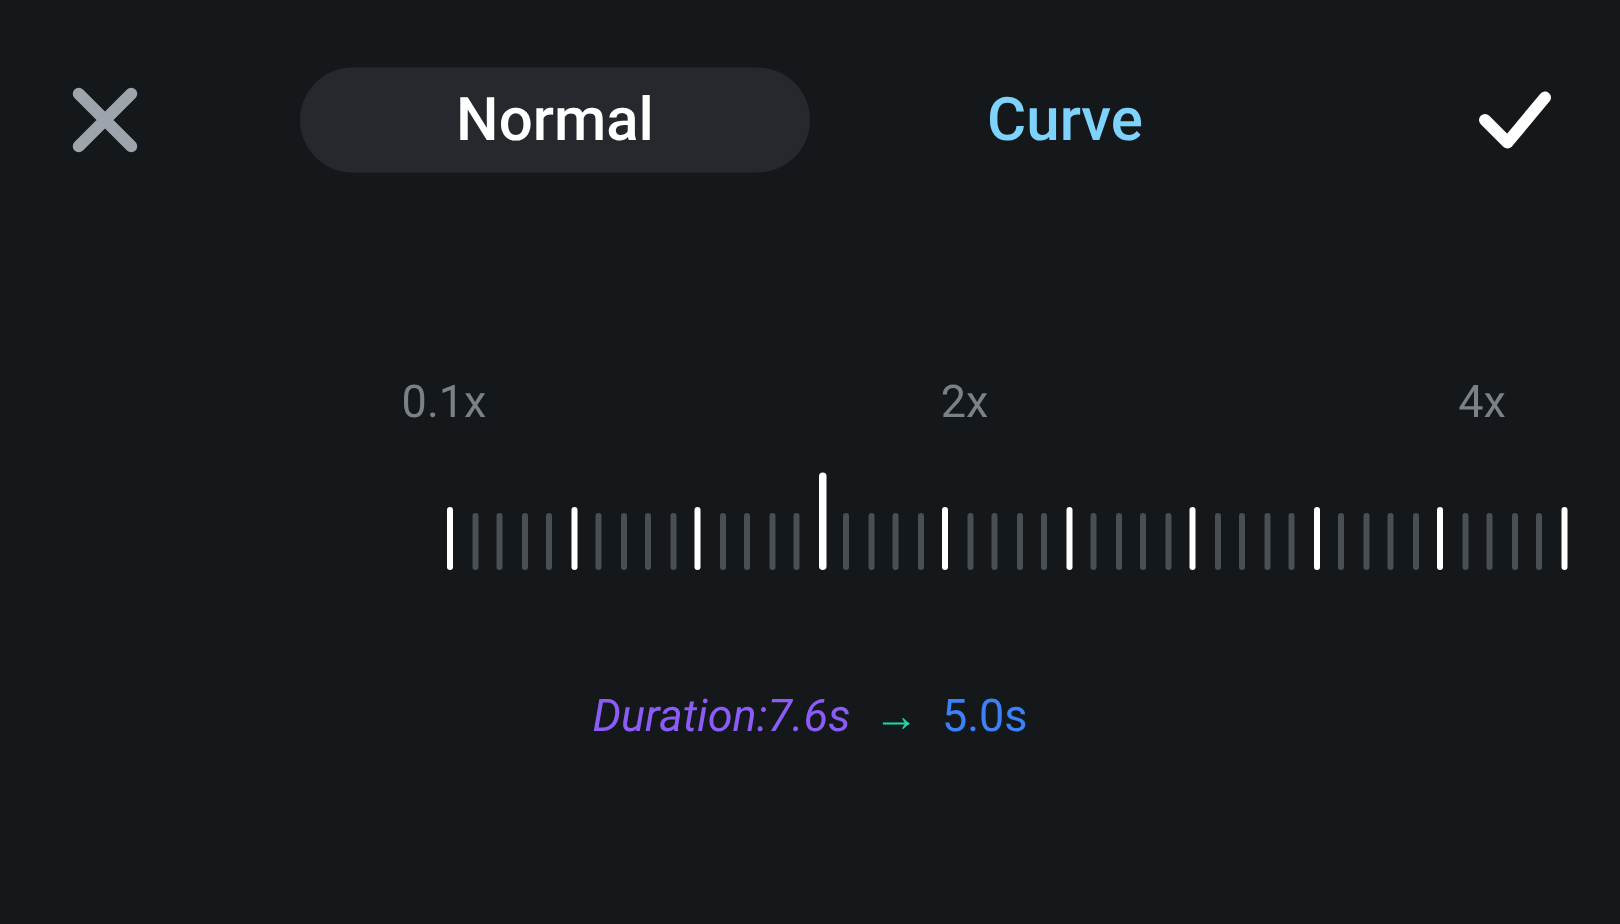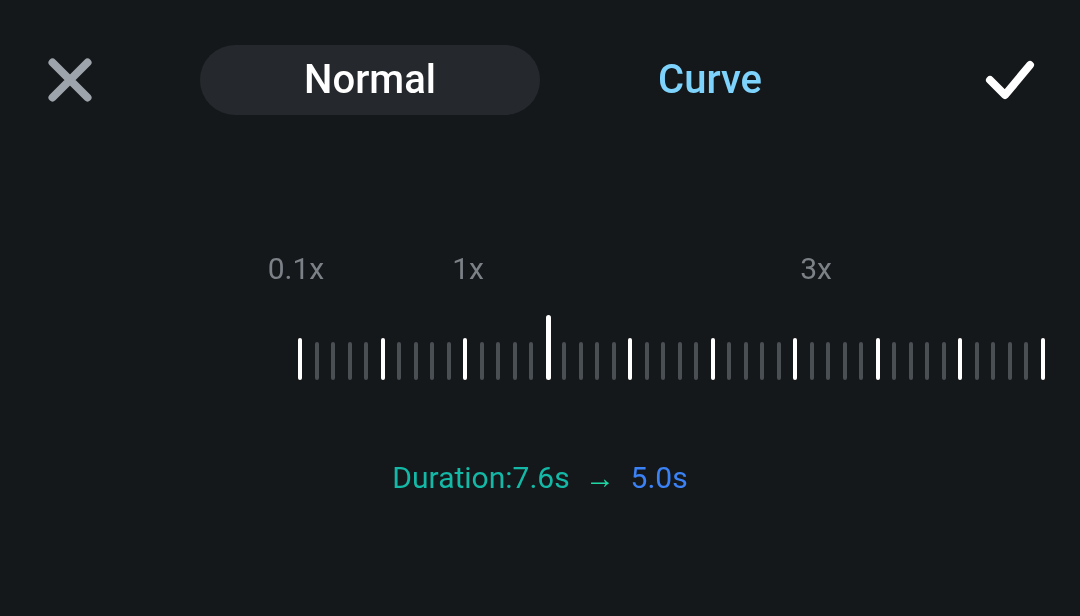--- a/index.html
+++ b/index.html
@@ -129,21 +129,22 @@
   
   .duration{
     position:absolute;
     top:460px;
     left:0;
     width:100%;
     text-align:center;
     font-size:30px;
   }
   .dur-label{
-    color:#14b8a6;
+    color:#8b5cf6;
+    font-style:italic;
   }
   .dur-arrow{
     color:#1fd6a5;
     font-weight:bold;
     padding:0 8px;
   }
   .dur-new{
     color:#3b82f6;
   }
 </style>
@@ -166,22 +167,22 @@
 
     <div class="confirm-btn">
       <svg viewBox="0 0 24 24" width="60" height="60">
         <path d="M4 12 L10 18 L20 6" stroke="currentColor" stroke-width="3.2" stroke-linecap="round" stroke-linejoin="round" fill="none"></path>
       </svg>
     </div>
   </div>
 
   <div class="speed-labels">
     <div class="sl" style="left:278px">0.1x</div>
-    <div class="sl" style="left:450px">1x</div>
-    <div class="sl" style="left:798px">3x</div>
+    <div class="sl" style="left:625px">2x</div>
+    <div class="sl" style="left:970px">4x</div>
   </div>
 
   <div class="ruler" id="ruler">
       <div class="tick major" style="left: 298px;"></div>
       <div class="tick minor" style="left: 314.5px;"></div>
       <div class="tick minor" style="left: 331px;"></div>
       <div class="tick minor" style="left: 347.5px;"></div>
       <div class="tick minor" style="left: 364px;"></div>
       <div class="tick major" style="left: 380.5px;"></div>
       <div class="tick minor" style="left: 397px;"></div>

